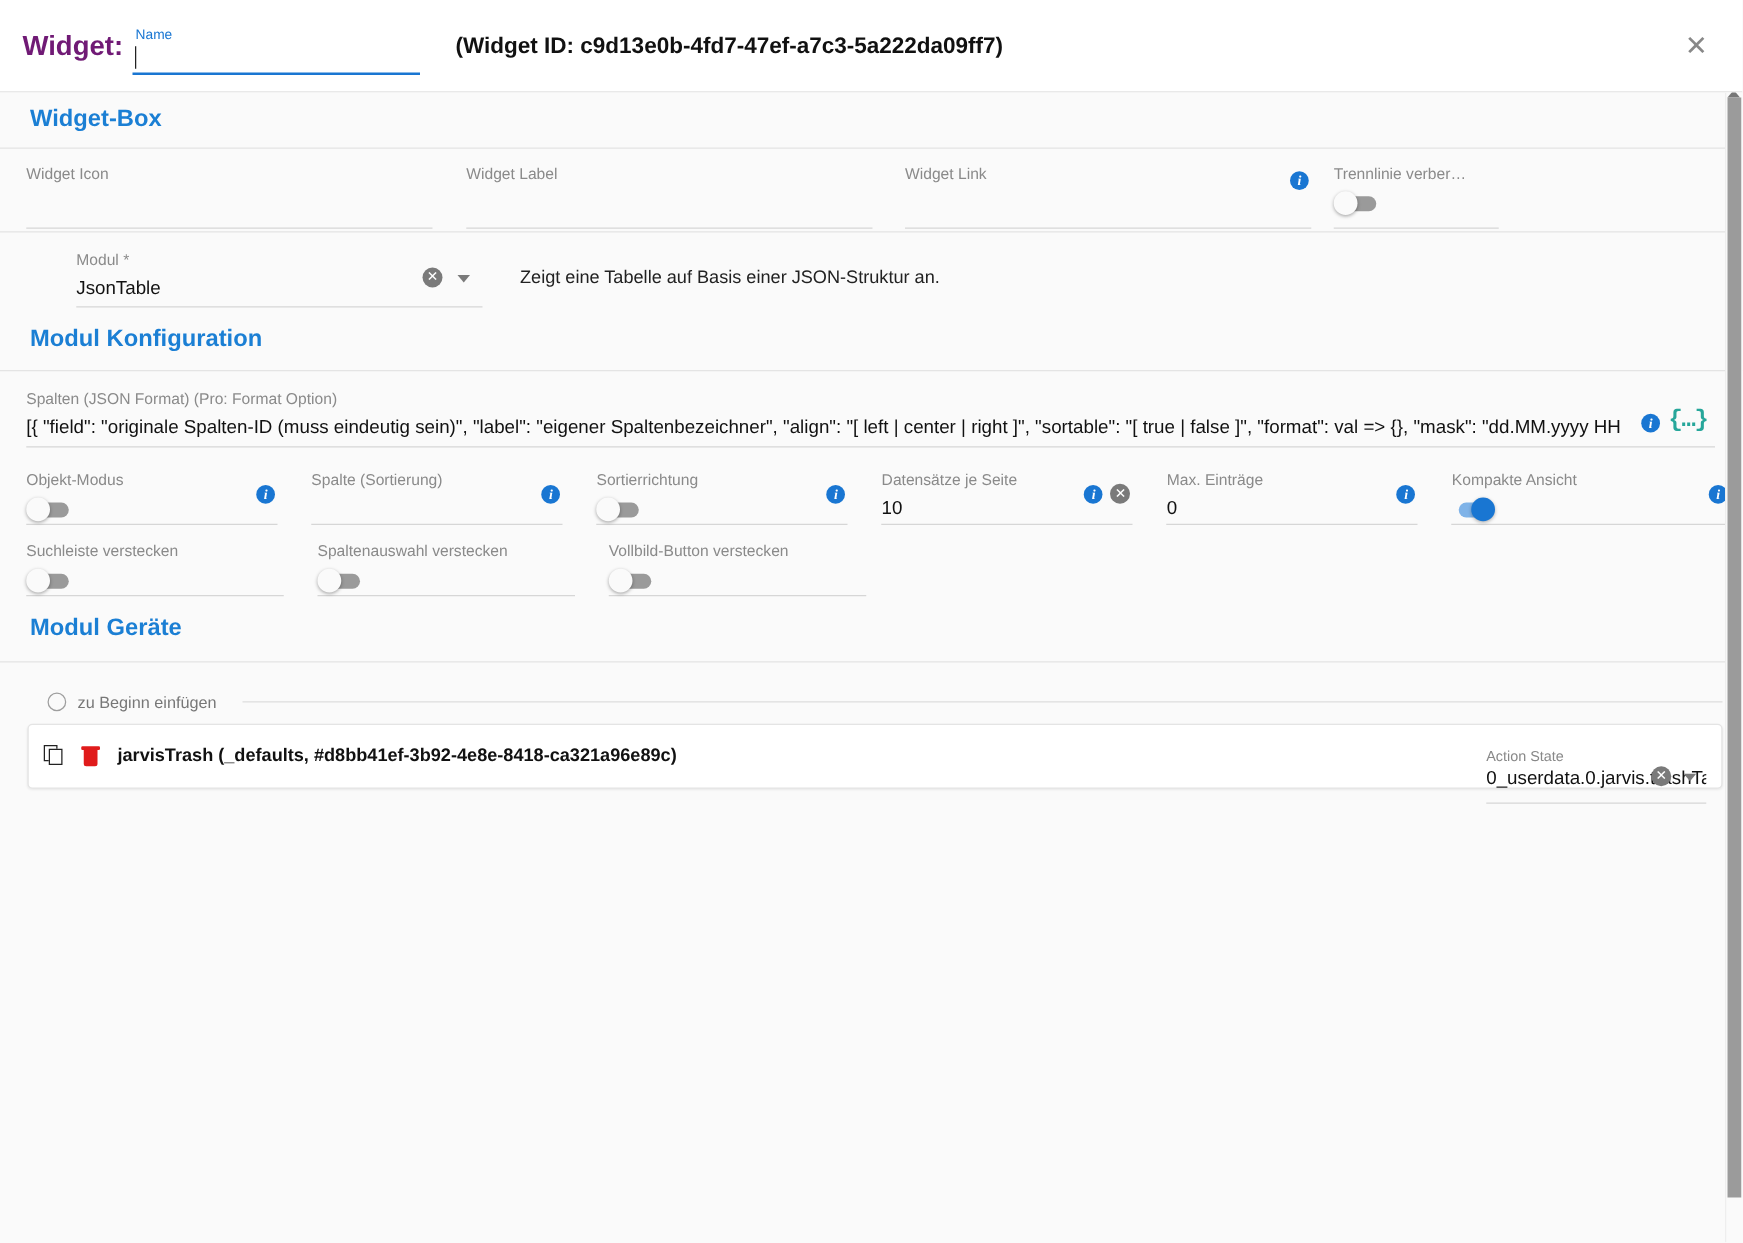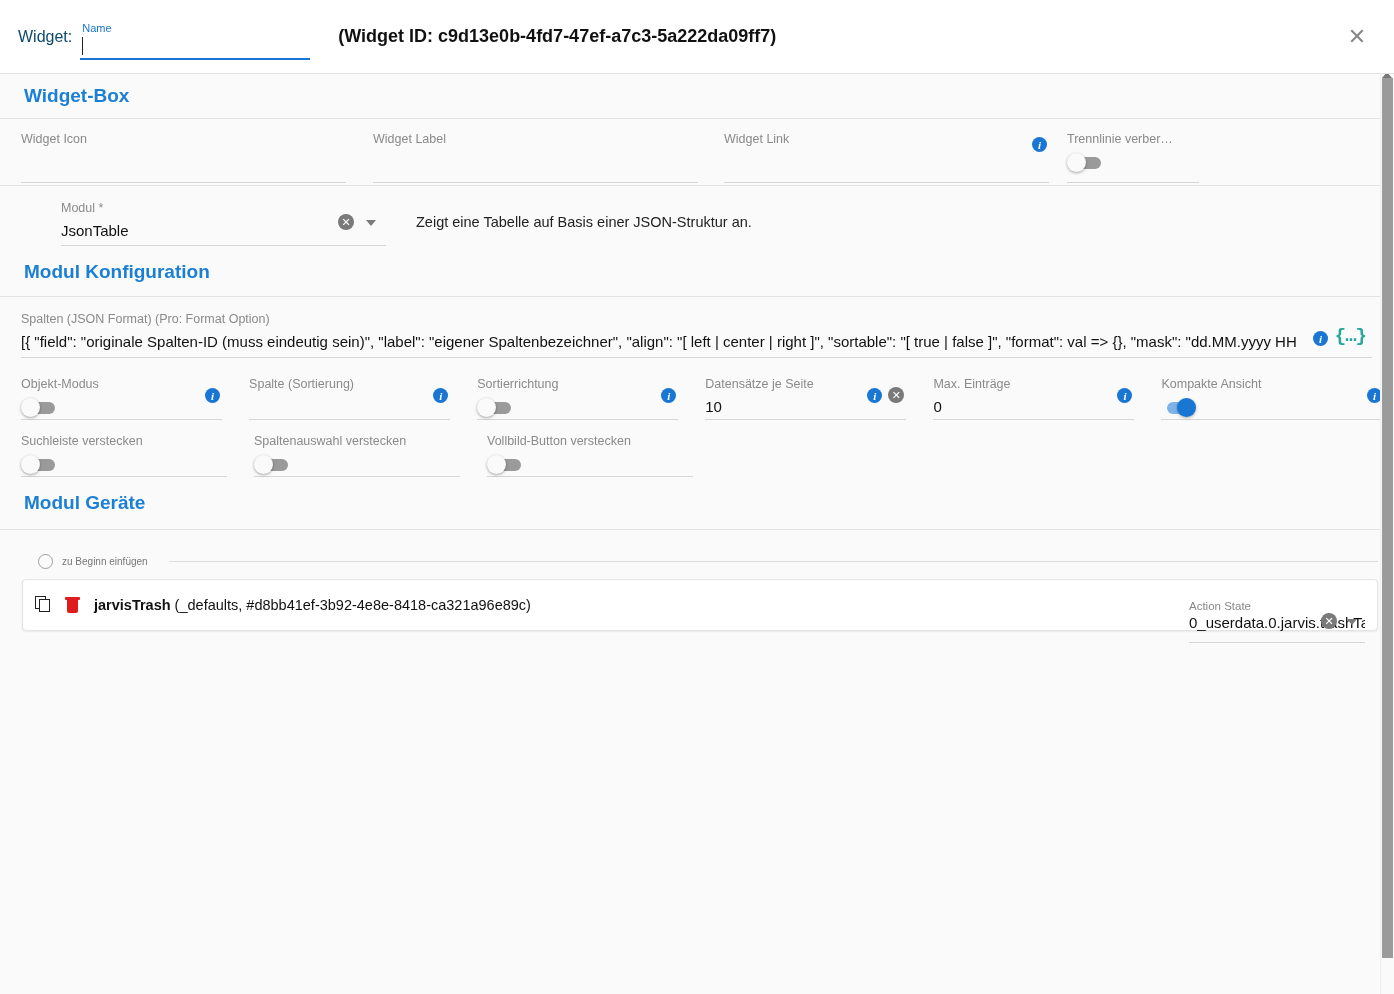--- a/index.html
+++ b/index.html
@@ -20,23 +20,23 @@
   .header {
     position: relative;
     height: 74px;
     background: #fff;
     border-bottom: 1px solid #e2e2e2;
     display: flex;
     align-items: center;
     padding: 0 16px;
   }
   .hdr-widget-label {
-    font-size: 16px;
-    color: #0c4a6e;
-    font-weight: 400;
+    font-size: 22px;
+    color: #701a75;
+    font-weight: 700;
     margin-left: 2px;
   }
   .name-field {
     position: relative;
     width: 230px;
     height: 46px;
     margin-left: 8px;
     margin-top: 6px;
   }
   .name-float-label {
@@ -237,21 +237,21 @@
     gap: 9px;
   }
   .radio-circle {
     width: 15px; height: 15px;
     border: 1.6px solid #9e9e9e;
     border-radius: 50%;
     flex: none;
     cursor: pointer;
   }
   .radio-label {
-    font-size: 10px;
+    font-size: 13px;
     color: #777;
     white-space: nowrap;
   }
   .radio-line {
     flex: 1;
     height: 1px;
     background: #ddd;
     margin-left: 12px;
     margin-right: 16px;
   }
@@ -286,21 +286,21 @@
   .trash-icon .can {
     position: absolute; left: 2px; top: 4px;
     width: 11px; height: 13px; background: #e01b1b; border-radius: 0 0 2px 2px;
   }
   .device-name {
     margin-left: 14px;
     font-size: 14.5px;
     color: #111;
   }
   .device-name b { font-weight: 700; }
-  .device-name span.meta { font-weight: 400; }
+  .device-name span.meta { font-weight: 700; }
   .action-state {
     position: absolute;
     right: 12px; top: 19px;
     width: 176px;
     height: 42px;
   }
   .action-state .as-label {
     font-size: 11.5px;
     color: #888;
     display: block;

